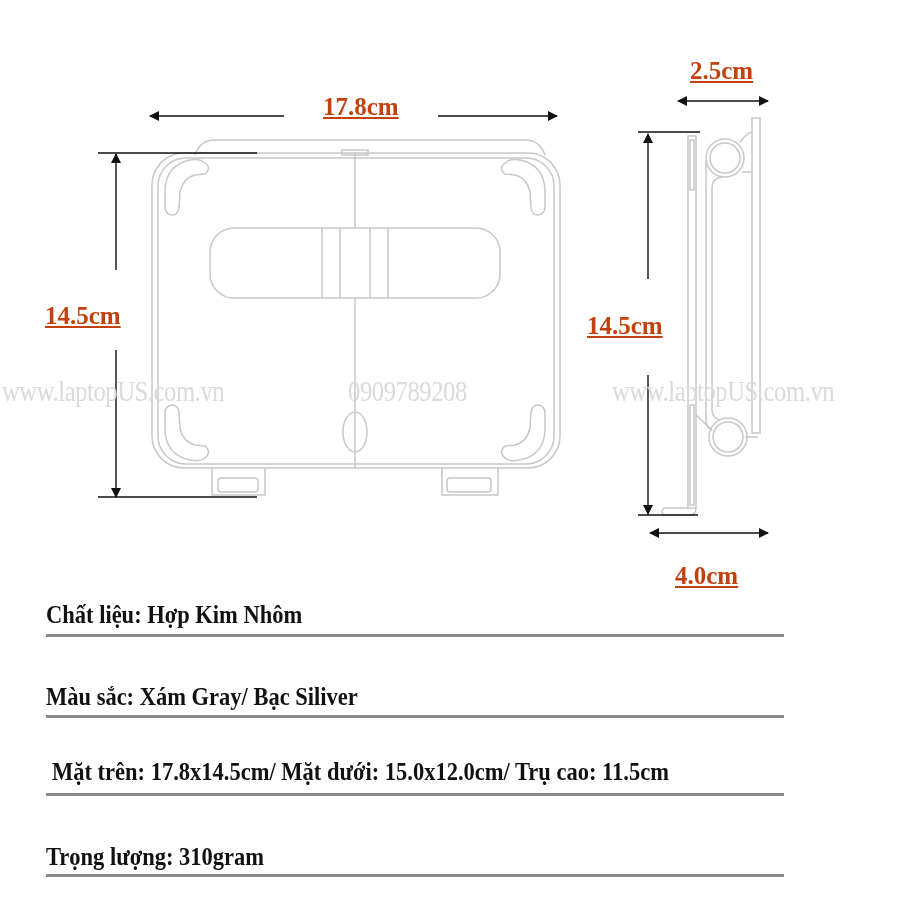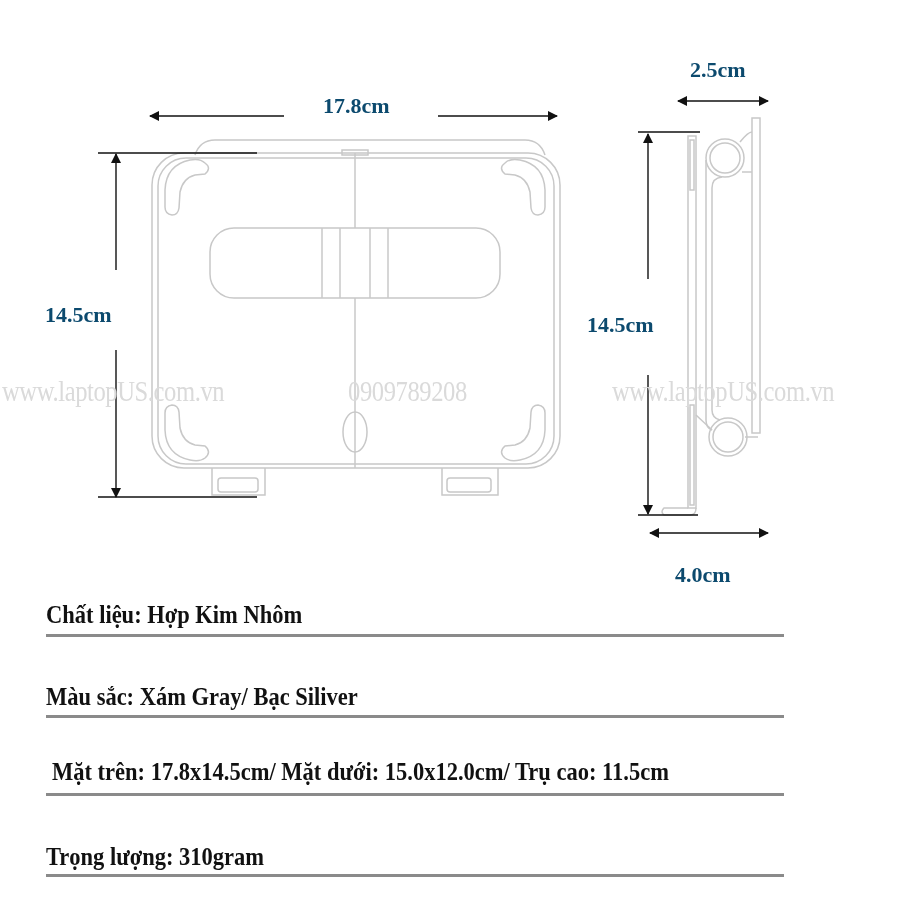--- a/index.html
+++ b/index.html
@@ -1,19 +1,19 @@
 <!DOCTYPE html>
 <html><head>
 <meta charset="utf-8">
 <style>
   html, body { margin:0; padding:0; background:#ffffff; }
   body { width:900px; height:900px; position:relative; overflow:hidden;
          font-family:"Liberation Serif","DejaVu Serif",serif; color:#111; }
   .abs { position:absolute; }
-  .dim { font-weight:bold; font-size:22px; color:#0c4a6e; white-space:nowrap; }
+  .dim { font-weight:bold; font-size:25px; color:#c2410c; white-space:nowrap;text-decoration:underline; }
   .wm { font-size:30px; color:#dadada; white-space:nowrap; letter-spacing:-0.5px; transform:scaleX(0.82); transform-origin:left center; }
   .spec { font-weight:bold; font-size:25px; color:#111; white-space:nowrap; transform:scaleX(0.9); transform-origin:left center; }
   .rule { height:3px; background:#8a8a8a; }
   svg { position:absolute; left:0; top:0; }
 </style>
 </head>
 <body>
 
 <svg width="900" height="600" viewBox="0 0 900 600">
   <defs>

